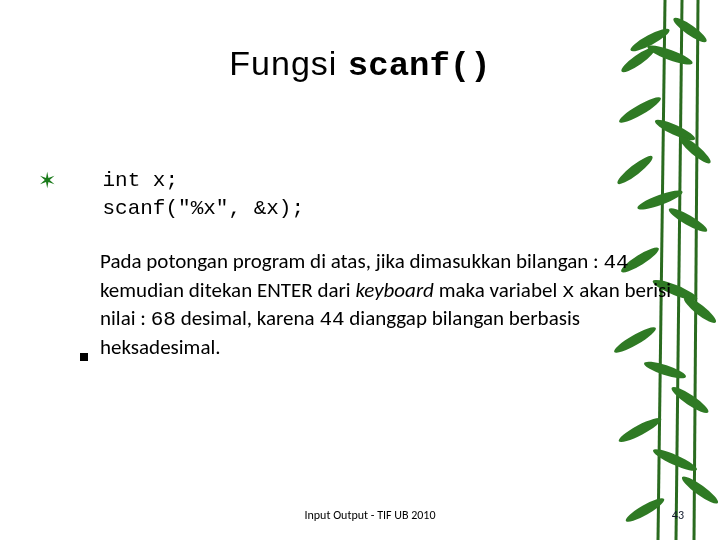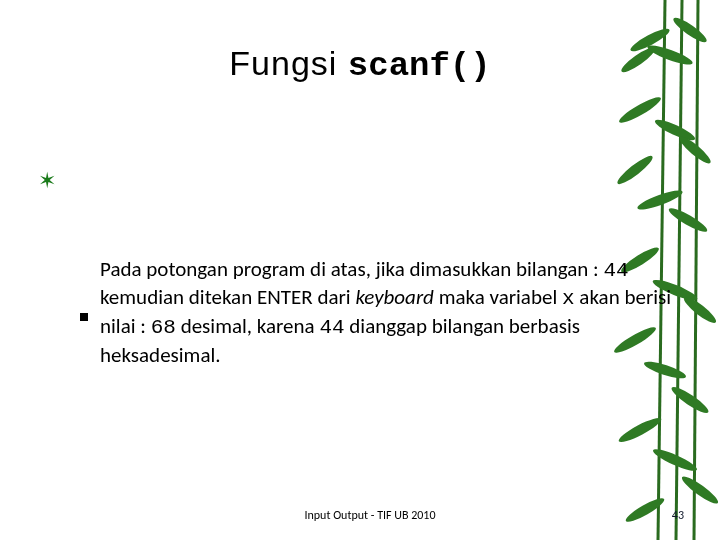--- a/index.html
+++ b/index.html
@@ -61,22 +61,22 @@
   }
   .code-block {
     font-family: 'Courier New', Courier, monospace;
     font-size: 21px;
     margin-left: 36px;
     line-height: 1.35;
     margin-top: 2px;
   }
   .sub-bullet {
     display: flex;
-    align-items: center;
-    margin-top: 60px;
+    align-items: flex-end;
+    margin-top: 24px;
     margin-left: 42px;
     width: 600px;
   }
   .square {
     width: 8px;
     height: 8px;
     background: #000;
     margin-top: 9px;
     margin-right: 12px;
     flex-shrink: 0;
@@ -143,20 +143,24 @@
 </svg>
 
 <h1 class="title">
   <span>Fungsi </span><span class="code">scanf()</span>
 </h1>
 
 <div class="content">
   <div class="bullet-row">
     <span class="asterisk">✶</span>
     <div class="contoh-body">
+      <div class="code-block">
+        <div>int x;</div>
+        <div>scanf("%x", &amp;x);</div>
+      </div>
     </div>
   </div>
 
   <div class="sub-bullet">
     <div class="square"></div>
     <div class="para">
       <span>Pada potongan program di atas, jika dimasukkan bilangan : </span><span class="mono">44</span><span> kemudian ditekan ENTER dari </span><span class="ital">keyboard</span><span> maka variabel </span><span class="mono">x</span><span> akan berisi nilai : </span><span class="mono">68</span><span> desimal, karena </span><span class="mono">44</span><span> dianggap bilangan berbasis heksadesimal.</span>
     </div>
   </div>
 </div>

